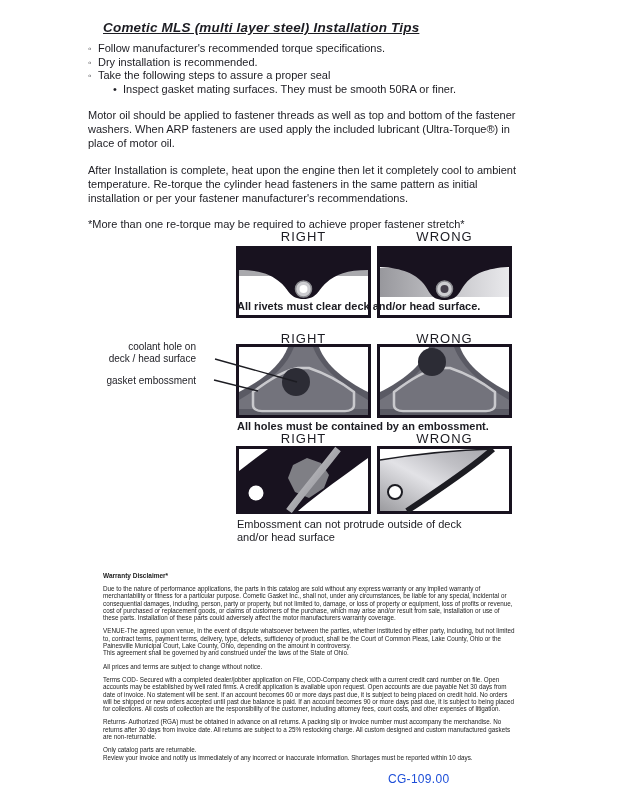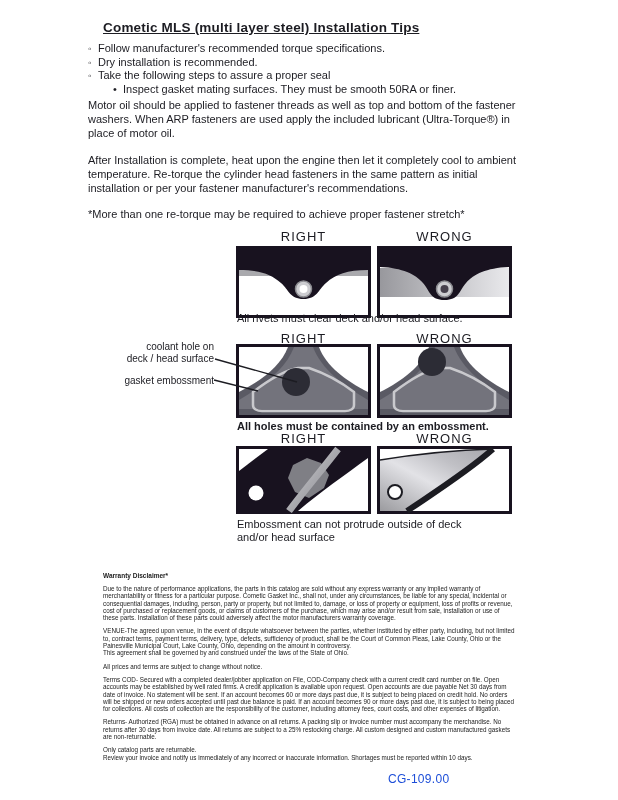--- a/index.html
+++ b/index.html
@@ -4,39 +4,39 @@
 <style>
   html,body{margin:0;padding:0;background:#fff;}
   .page{
     position:relative;width:618px;height:800px;background:#ffffff;overflow:hidden;
     font-family:"Liberation Sans","DejaVu Sans",sans-serif;color:#1c1c22;
   }
   
   .content{position:absolute;left:88px;top:20px;width:445px;}
   .title{
     font-size:13.5px;font-weight:bold;text-decoration:underline;
-    margin:0 0 7px 15px;letter-spacing:.2px;
+    margin:0 0 7px 15px;letter-spacing:.2px;font-style:italic;
   }
   .tips{list-style:none;margin:0;padding:0;font-size:11px;line-height:13.5px;}
   .tips li{position:relative;padding-left:10px;}
   .tips li.l1::before{content:"◦";position:absolute;left:0;top:0;font-size:10px;}
   .tips li.l2{margin-left:25px;}
   .tips li.l2::before{content:"•";position:absolute;left:0;top:0;}
   .diesel-heading{font-size:12px;font-weight:bold;margin:13px 0 5px 0;}
-  .body-para{font-size:11px;line-height:14px;margin:2px 0 13px 0;width:432px;}
+  .body-para{font-size:11px;line-height:14px;margin:12px 0 13px 0;width:432px;}
   .note{font-size:11px;margin-top:6px;}
   
   .fig-label{
     position:absolute;width:135px;text-align:center;font-size:13px;letter-spacing:1px;color:#1c1c22;
   }
   .fig-box{position:absolute;width:135px;}
   .fig-caption{position:absolute;left:237px;font-size:11px;line-height:12.5px;color:#1c1c22;}
   .pre{white-space:pre-line;}
   .annot{
-    position:absolute;left:112px;width:102px;text-align:right;
+    position:absolute;left:94px;width:102px;text-align:right;
     font-size:10px;line-height:11.5px;color:#1c1c22;
   }
   .leader-overlay{position:absolute;left:110px;top:336px;pointer-events:none;}
   
   .legal{position:absolute;left:103px;top:572px;width:413px;color:#222;}
   .legal h2{font-size:6.5px;margin:0 0 6px 0;}
   .legal p{font-size:6.3px;line-height:7.3px;margin:0 0 6px 0;}
   .doc-number{position:absolute;left:388px;top:772px;font-size:12px;letter-spacing:.3px;color:#1d4ed8;}
 </style>
 </head>
@@ -79,21 +79,21 @@
         </linearGradient>
       </defs>
       <rect x="1.5" y="1.5" width="132" height="69" fill="#ffffff" stroke="#18121f" stroke-width="3"></rect>
       <rect x="3" y="22" width="129" height="29" fill="url(#gb)"></rect>
       <rect x="3" y="51" width="129" height="18" fill="#ffffff"></rect>
       <path d="M3,3 H132 V21 C109,22 97,28 89,37 C82,45 82,54 67.5,54 C53,54 53,45 46,37 C38,28 26,22 3,21 Z" fill="#18121f"></path>
       <circle cx="67.5" cy="43" r="8" fill="#cdcdd1" stroke="#8b8b90" stroke-width="1.5"></circle>
       <circle cx="67.5" cy="43" r="4" fill="#46404c"></circle>
     </svg>
   </div>
-  <div class="fig-caption" style="top:312px;">All rivets must clear deck and/or head surface.</div>
+  <div class="fig-caption" style="top:300px;font-weight:bold;">All rivets must clear deck and/or head surface.</div>
 
   <div class="fig-label" style="left:236px;top:331px;">RIGHT</div>
   <div class="fig-label" style="left:377px;top:331px;">WRONG</div>
 
   <div class="annot pre" style="top:341px;">coolant hole on
 deck / head surface</div>
   <div class="annot" style="top:375px;">gasket embossment</div>
 
   <div class="fig-box" style="left:236px;top:344px;">
     <svg viewBox="0 0 135 74" width="135" height="74">

